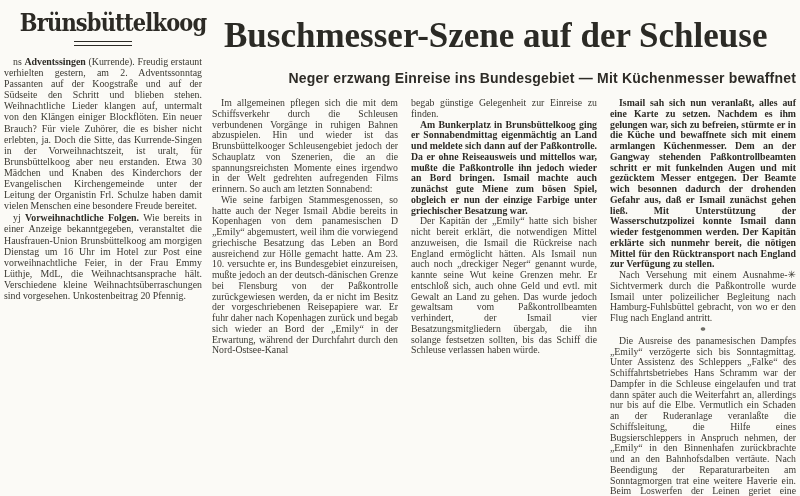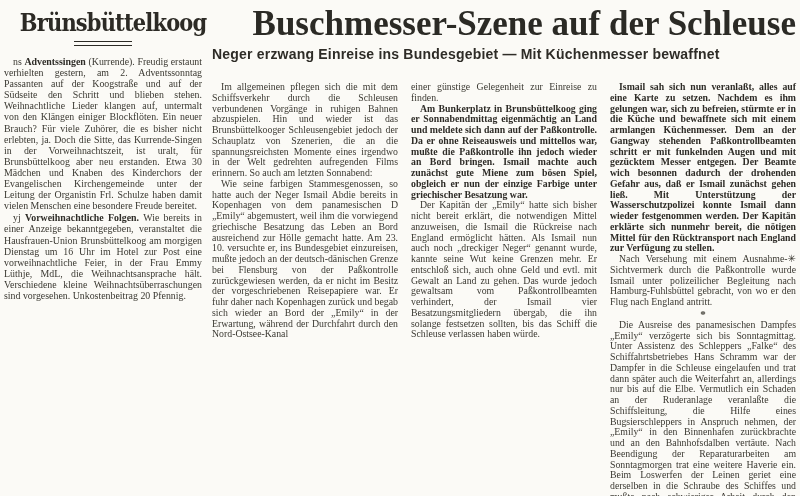--- a/index.html
+++ b/index.html
@@ -31,26 +31,26 @@
   }
   .issue-date{font-weight:bold;font-size:11.5px;margin-top:10px;letter-spacing:1px;color:#2c2a25;}
   .date-rule{width:58px;height:3px;border-top:1px solid #2c2a25;border-bottom:1px solid #2c2a25;margin:4px auto 10px auto;}
   .news-body{font-size:9.9px;line-height:11.1px;text-align:justify;color:#3a3831;}
   .news-body p{margin:0 0 1px 0;text-indent:9px;}
   .news-body b{color:#2e2c27;}
   
   .article{flex:1;display:flex;flex-direction:column;}
   .headline{
     font-family:"Liberation Serif", serif;font-weight:bold;
-    font-size:35px;line-height:36px;margin:0;text-align:right;
+    font-size:35px;line-height:36px;margin:12px;text-align:left;
     color:#2b2a25;letter-spacing:0;white-space:nowrap;
   }
   .subheadline{
     font-family:"Liberation Sans", sans-serif;font-weight:bold;
-    font-size:14px;margin:4px 0 20px 0;text-align:left;color:#2e2c27;letter-spacing:.2px;
+    font-size:14px;margin:4px 0 12px 0;text-align:right;color:#2e2c27;letter-spacing:.2px;
   }
   .cols{display:flex;flex:1;}
   .col{width:186px;flex:0 0 186px;font-size:9.8px;line-height:10.75px;text-align:justify;color:#3a3831;}
   .col + .col{margin-left:13px;}
   .col p{margin:0;text-indent:9px;}
   .col p.no-indent{text-indent:0;}
   .col p.boldpara{font-weight:bold;color:#2e2c27;}
   .endmark{float:right;font-size:10px;text-indent:0;}
   .separator{text-align:center;font-weight:bold;font-size:11px;line-height:8px;margin:2px 0;}
 </style>
@@ -74,21 +74,21 @@
     <h1 class="headline">Buschmesser-Szene auf der Schleuse</h1>
     <h2 class="subheadline">Neger erzwang Einreise ins Bundesgebiet — Mit Küchenmesser bewaffnet</h2>
     <div class="cols">
 
       <div class="col">
         <p>Im allgemeinen pflegen sich die mit dem Schiffsverkehr durch die Schleusen verbundenen Vorgänge in ruhigen Bahnen abzuspielen. Hin und wieder ist das Brunsbüttelkooger Schleusengebiet jedoch der Schauplatz von Szenerien, die an die spannungsreichsten Momente eines irgendwo in der Welt gedrehten aufregenden Films erinnern. So auch am letzten Sonnabend:</p>
         <p>Wie seine farbigen Stammesgenossen, so hatte auch der Neger Ismail Abdie bereits in Kopenhagen von dem panamesischen D „Emily“ abgemustert, weil ihm die vorwiegend griechische Besatzung das Leben an Bord ausreichend zur Hölle gemacht hatte. Am 23. 10. versuchte er, ins Bundesgebiet einzureisen, mußte jedoch an der deutsch-dänischen Grenze bei Flensburg von der Paßkontrolle zurückgewiesen werden, da er nicht im Besitz der vorgeschriebenen Reisepapiere war. Er fuhr daher nach Kopenhagen zurück und begab sich wieder an Bord der „Emily“ in der Erwartung, während der Durchfahrt durch den Nord-Ostsee-Kanal</p>
       </div>
 
       <div class="col">
-        <p class="no-indent">einer günstige Gelegenheit zur Einreise zu finden.</p>
+        <p class="no-indent">begab günstige Gelegenheit zur Einreise zu finden.</p>
         <p class="boldpara">Am Bunkerplatz in Brunsbüttelkoog ging er Sonnabendmittag eigenmächtig an Land und meldete sich dann auf der Paßkontrolle. Da er ohne Reiseausweis und mittellos war, mußte die Paßkontrolle ihn jedoch wieder an Bord bringen. Ismail machte auch zunächst gute Miene zum bösen Spiel, obgleich er nun der einzige Farbige unter griechischer Besatzung war.</p>
         <p>Der Kapitän der „Emily“ hatte sich bisher nicht bereit erklärt, die notwendigen Mittel anzuweisen, die Ismail die Rückreise nach England ermöglicht hätten. Als Ismail nun auch noch „dreckiger Neger“ genannt wurde, kannte seine Wut keine Grenzen mehr. Er entschloß sich, auch ohne Geld und evtl. mit Gewalt an Land zu gehen. Das wurde jedoch gewaltsam vom Paßkontrollbeamten verhindert, der Ismail vier Besatzungsmitgliedern übergab, die ihn solange festsetzen sollten, bis das Schiff die Schleuse verlassen haben würde.</p>
       </div>
 
       <div class="col">
         <p class="boldpara">Ismail sah sich nun veranlaßt, alles auf eine Karte zu setzen. Nachdem es ihm gelungen war, sich zu befreien, stürmte er in die Küche und bewaffnete sich mit einem armlangen Küchenmesser. Dem an der Gangway stehenden Paßkontrollbeamten schritt er mit funkelnden Augen und mit gezücktem Messer entgegen. Der Beamte wich besonnen dadurch der drohenden Gefahr aus, daß er Ismail zunächst gehen ließ. Mit Unterstützung der Wasserschutzpolizei konnte Ismail dann wieder festgenommen werden. Der Kapitän erklärte sich nunmehr bereit, die nötigen Mittel für den Rücktransport nach England zur Verfügung zu stellen.</p>
         <p><span class="endmark">✳</span><span>Nach Versehung mit einem Ausnahme-Sichtvermerk durch die Paßkontrolle wurde Ismail unter polizeilicher Begleitung nach Hamburg-Fuhlsbüttel gebracht, von wo er den Flug nach England antritt.</span></p>
         <div class="separator">*</div>
         <p>Die Ausreise des panamesischen Dampfes „Emily“ verzögerte sich bis Sonntagmittag. Unter Assistenz des Schleppers „Falke“ des Schiffahrtsbetriebes Hans Schramm war der Dampfer in die Schleuse eingelaufen und trat dann später auch die Weiterfahrt an, allerdings nur bis auf die Elbe. Vermutlich ein Schaden an der Ruderanlage veranlaßte die Schiffsleitung, die Hilfe eines Bugsierschleppers in Anspruch nehmen, der „Emily“ in den Binnenhafen zurückbrachte und an den Bahnhofsdalben vertäute. Nach Beendigung der Reparaturarbeiten am Sonntagmorgen trat eine weitere Haverie ein. Beim Loswerfen der Leinen geriet eine derselben in die Schraube des Schiffes und mußte nach schwieriger Arbeit durch den Taucher Knigge der Firma Schramm entfernt werden. Am Sonntagmittag konnte „Emily“ dann endgültig den Binnenhafen verlassen. „Falke“ und „Vorwärts“ der Fa. Schramm brachten das Schiff durch die Schleuse bis zur Mole IV.</p>
 

